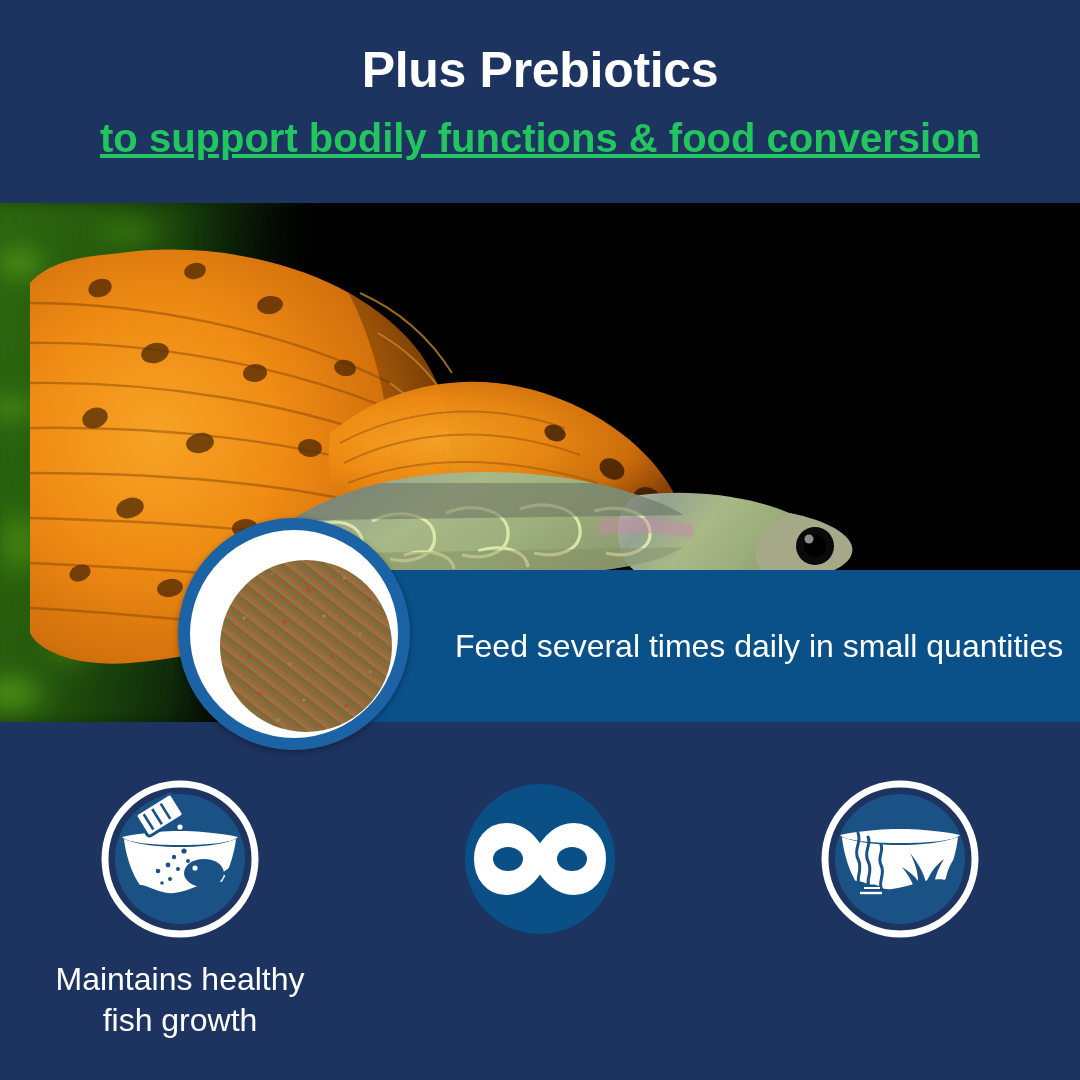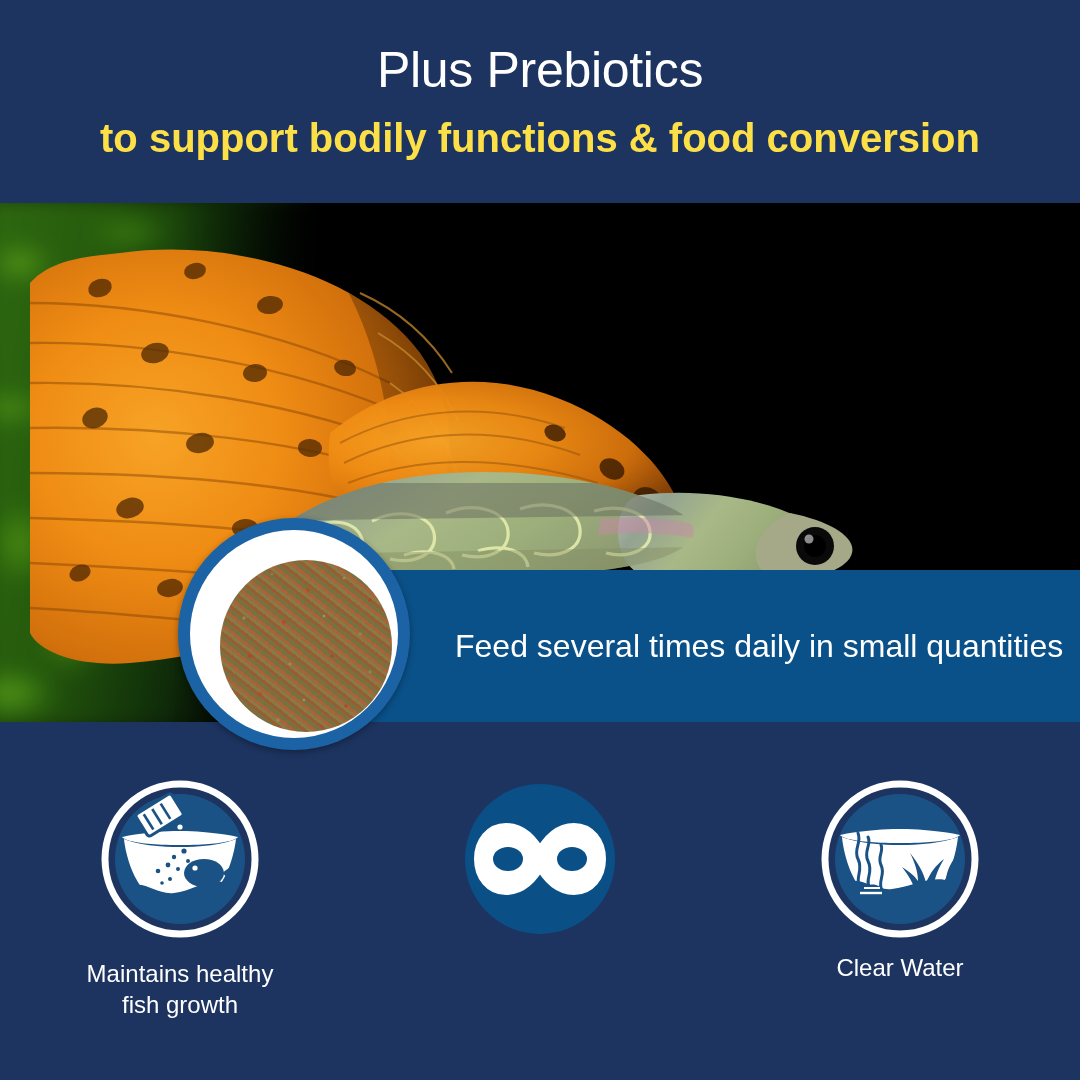--- a/index.html
+++ b/index.html
@@ -24,34 +24,35 @@
     height: 203px;
     background: #1d3460;
     display: flex;
     flex-direction: column;
     align-items: center;
     justify-content: center;
   }
   .header-line1 {
     color: #ffffff;
     font-size: 50px;
-    font-weight: normal;
+    font-weight: bold;
     letter-spacing: -0.3px;
     line-height: 1.05;
     margin-bottom: 21px;
     text-align: center;
     font-stretch: condensed;
   }
   .header-line2 {
-    color: #fde047;
+    color: #22c55e;
     font-size: 40px;
     font-weight: bold;
     line-height: 1.05;
     text-align: center;
     white-space: nowrap;
+    text-decoration: underline;
   }
 
   
   .photo {
     position: absolute;
     left: 0;
     top: 203px;
     width: 1080px;
     height: 519px;
     overflow: hidden;
@@ -180,21 +181,21 @@
   .benefit-3 { left: 720px; }
 
   .benefit-icon {
     width: 160px;
     height: 160px;
     margin: 57px auto 0 auto;
     position: relative;
   }
   .benefit-label {
     color: #ffffff;
-    font-size: 24px;
+    font-size: 32px;
     line-height: 1.28;
     font-weight: 400;
     margin-top: 20px;
     white-space: pre-line;
   }
   .benefit-3 .benefit-label { margin-top: 14px; }
 </style>
 </head>
 <body>
 
@@ -407,17 +408,16 @@
             <path d="M96,116 C94,104 88,96 82,88 C88,92 94,96 98,102 C98,92 94,82 90,74 C98,84 104,94 106,104 C110,94 116,86 124,80 C118,90 114,100 113,112 Z"></path>
             <path d="M126,112 C124,100 128,88 134,80 C132,92 132,102 133,112 Z"></path>
           </g>
           <g fill="#1b5285">
             <path d="M36,120 C36,110 46,104 56,106 C64,108 68,114 68,121 Z"></path>
             <path d="M40,114 L62,114" stroke="#ffffff" stroke-width="2.4"></path>
             <path d="M44,109 L60,109" stroke="#ffffff" stroke-width="2"></path>
           </g>
         </svg>
       </div>
-      <div class="benefit-label">Clear Water</div>
     </div>
 
   </div>
 </div>
 
 </body></html>

